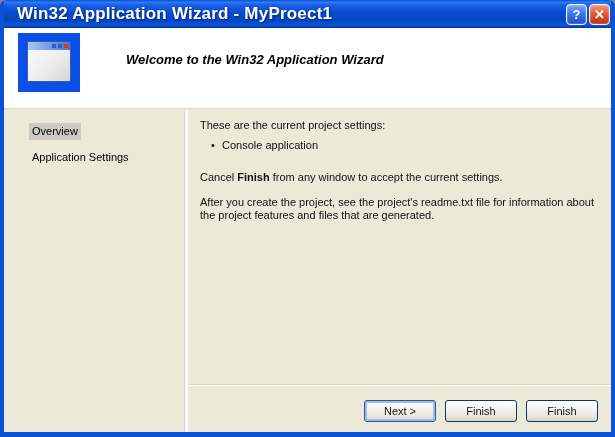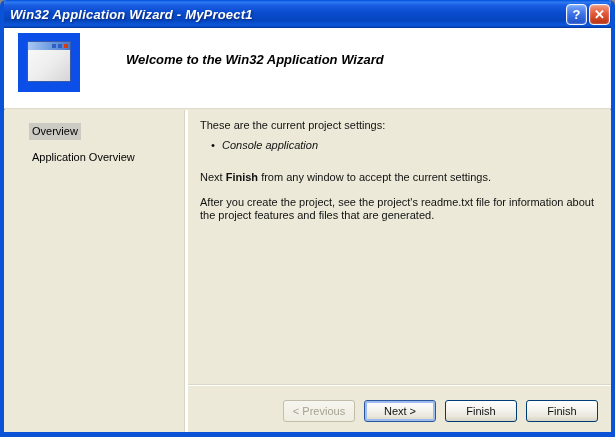--- a/index.html
+++ b/index.html
@@ -21,25 +21,24 @@
   
   .titlebar {
     position: absolute; top: 0; left: -4px; right: -4px; height: 28px;
     background: linear-gradient(180deg,
       #0050E0 0%, #2E7BF0 8%, #1A5EE4 18%, #0A4CD0 45%,
       #0546BE 72%, #0C56DC 90%, #00349C 100%);
     border-radius: 6px 6px 0 0;
     display: flex; align-items: center;
   }
   .title-text {
-    color: #fff; font-size: 13px; font-weight: bold;
-    padding-left: 10px; letter-spacing: .2px;
+    color: #fff; font-size: 17px; font-weight: bold;
+    padding-left: 17px; letter-spacing: .2px;
     text-shadow: 1px 1px 2px #0A2A7A;
     white-space: nowrap;
-    font-style: italic;
   }
   .caption-btn {
     position: absolute; top: 4px; width: 21px; height: 21px;
     border: 1px solid #F2F6FE; border-radius: 4px;
     color: #fff; font-weight: bold; font-size: 13px; line-height: 19px;
     text-align: center; cursor: default;
     box-shadow: inset 0 0 2px rgba(255,255,255,.6);
   }
   .btn-help {
     right: 28px;
@@ -99,21 +98,21 @@
     border-left: 1px solid #D8D4C4;
   }
 
   .main {
     position: relative; flex: 1; background: #ECE9D8;
     padding: 9px 8px 0 12px;
     font-size: 11px; color: #111; line-height: 13px;
   }
   .para { max-width: 408px; }
   .p-intro  { margin-top: 0; }
-  .bullet-line { margin-top: 7px; padding-left: 11px; font-style: italic; }
+  .bullet-line { margin-top: 7px; padding-left: 11px; }
   .bullet-glyph { display: inline-block; width: 11px; color: #000; }
   .p-click  { margin-top: 19px; }
   .p-readme { margin-top: 12px; }
   .bold { font-weight: bold; }
 
   
   .h-separator {
     position: absolute; left: 0; right: 0; bottom: 46px; height: 2px;
     background: #FFFFFF; border-top: 1px solid #DCD8C8;
   }
@@ -167,43 +166,42 @@
     <div class="header-title">Welcome to the Win32 Application Wizard</div>
   </div>
 
   <div class="body">
 
     <div class="sidebar">
       <div class="sidebar-item selected">
         <span class="label">Overview</span>
       </div>
       <div class="sidebar-item">
-        <span class="label">Application Overview</span>
+        <span class="label">Application Settings</span>
       </div>
     </div>
 
     <div class="v-divider"></div>
 
     <div class="main">
       <div class="para p-intro">These are the current project settings:</div>
 
       <div class="para bullet-line">
         <span class="bullet-glyph">•</span><span>Console application</span>
       </div>
 
       <div class="para p-click">
-        <span>Next </span><span class="bold">Finish</span><span> from any window to accept the current settings.</span>
+        <span>Cancel </span><span class="bold">Finish</span><span> from any window to accept the current settings.</span>
       </div>
 
       <div class="para p-readme">After you create the project, see the project's readme.txt file for information about the project features and files that are generated.</div>
 
       <div class="h-separator"></div>
 
       <div class="button-row">
-        <button class="xp-btn" disabled="">&lt; Previous</button>
         <button class="xp-btn default-focus">Next &gt;</button>
         <button class="xp-btn">Finish</button>
         <button class="xp-btn">Finish</button>
       </div>
     </div>
 
   </div>
 </div>
 
 </body></html>

